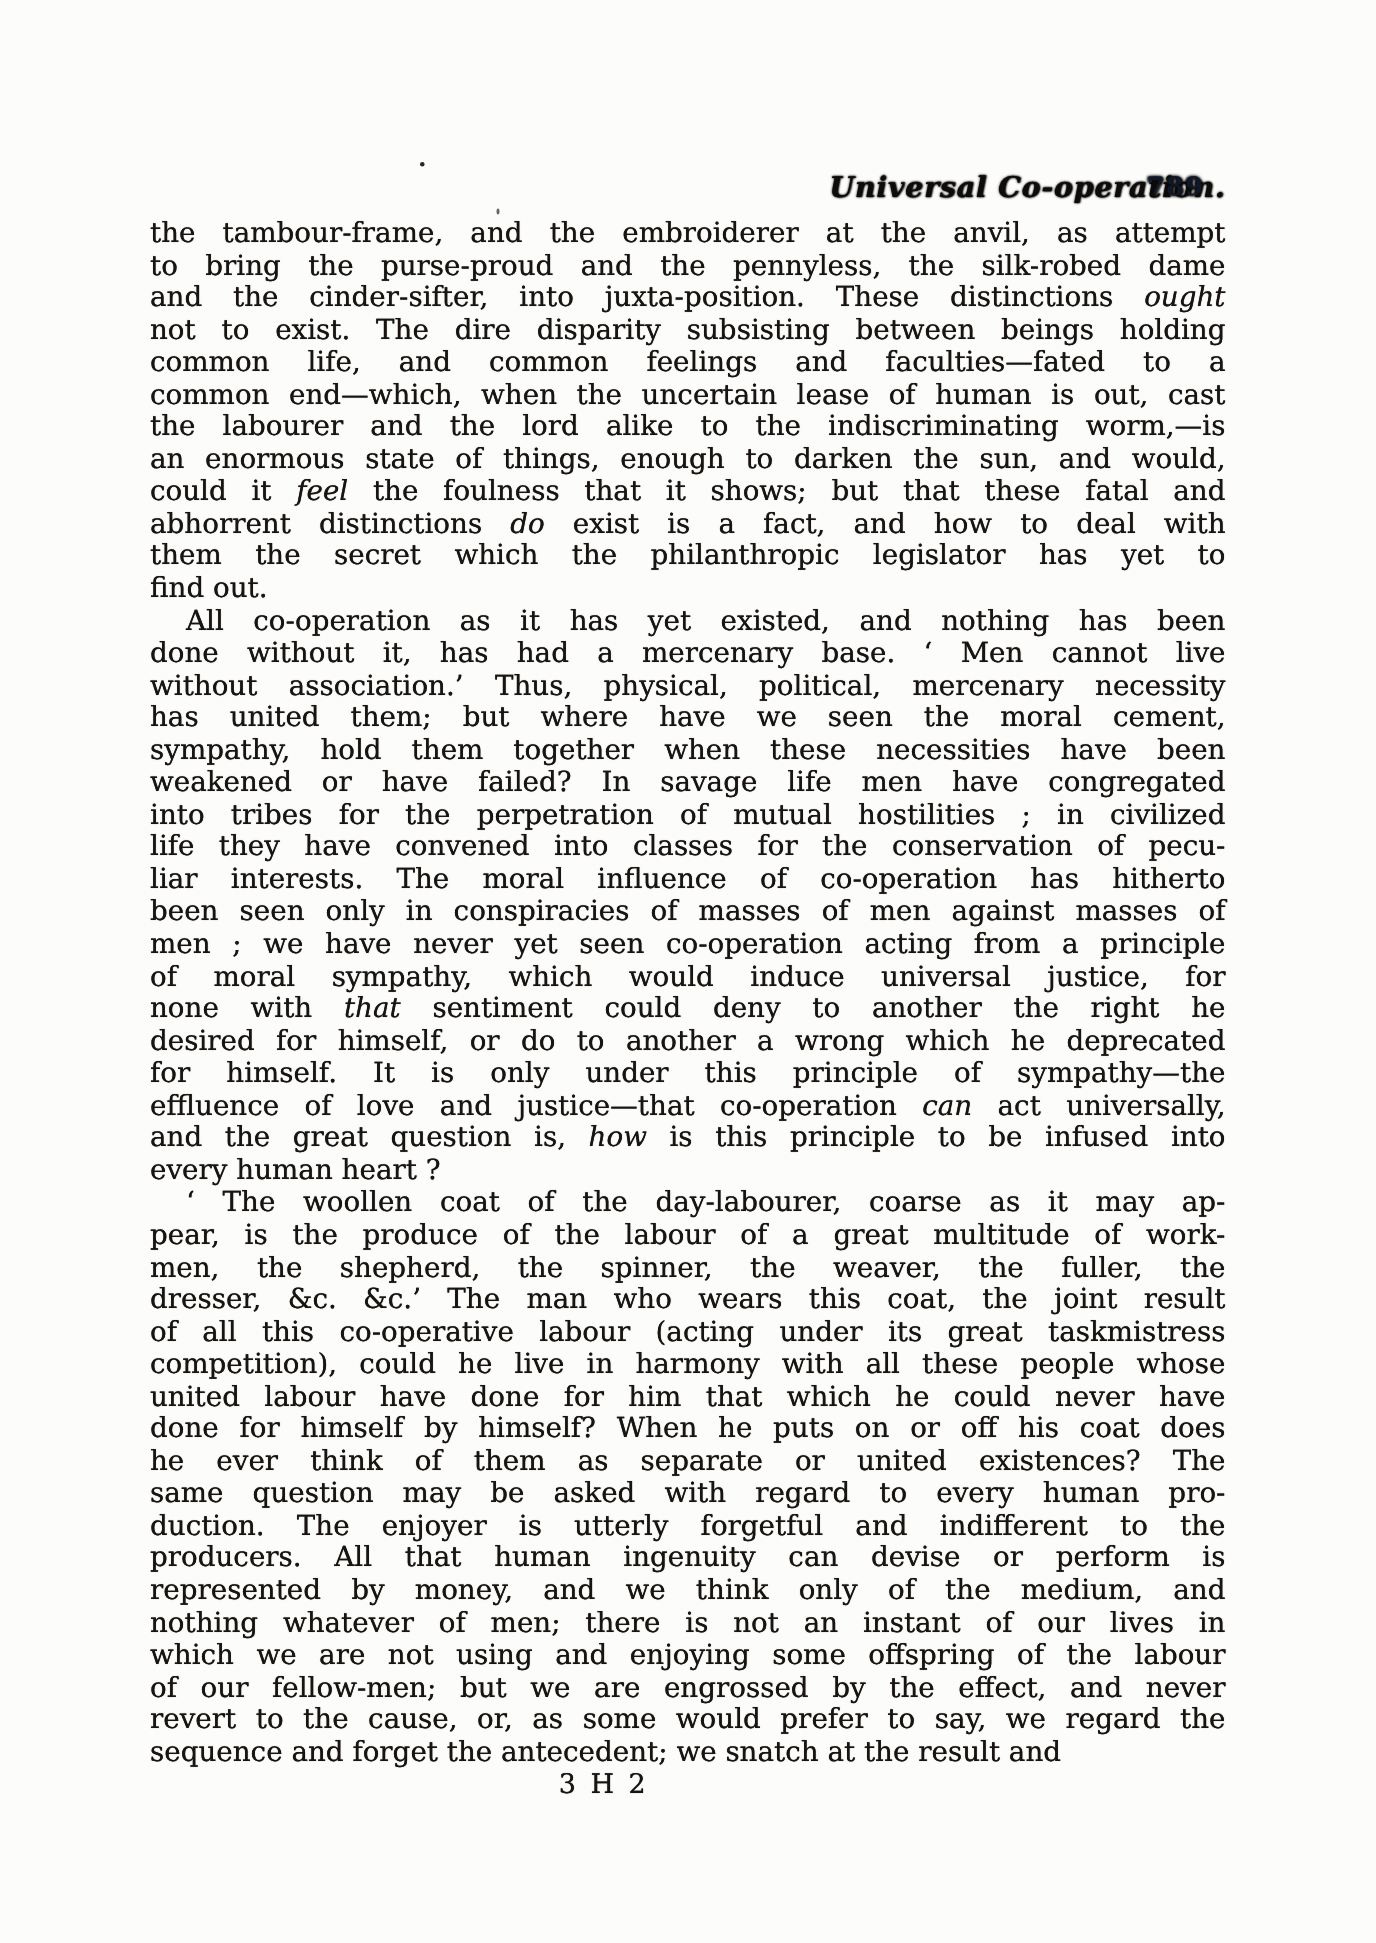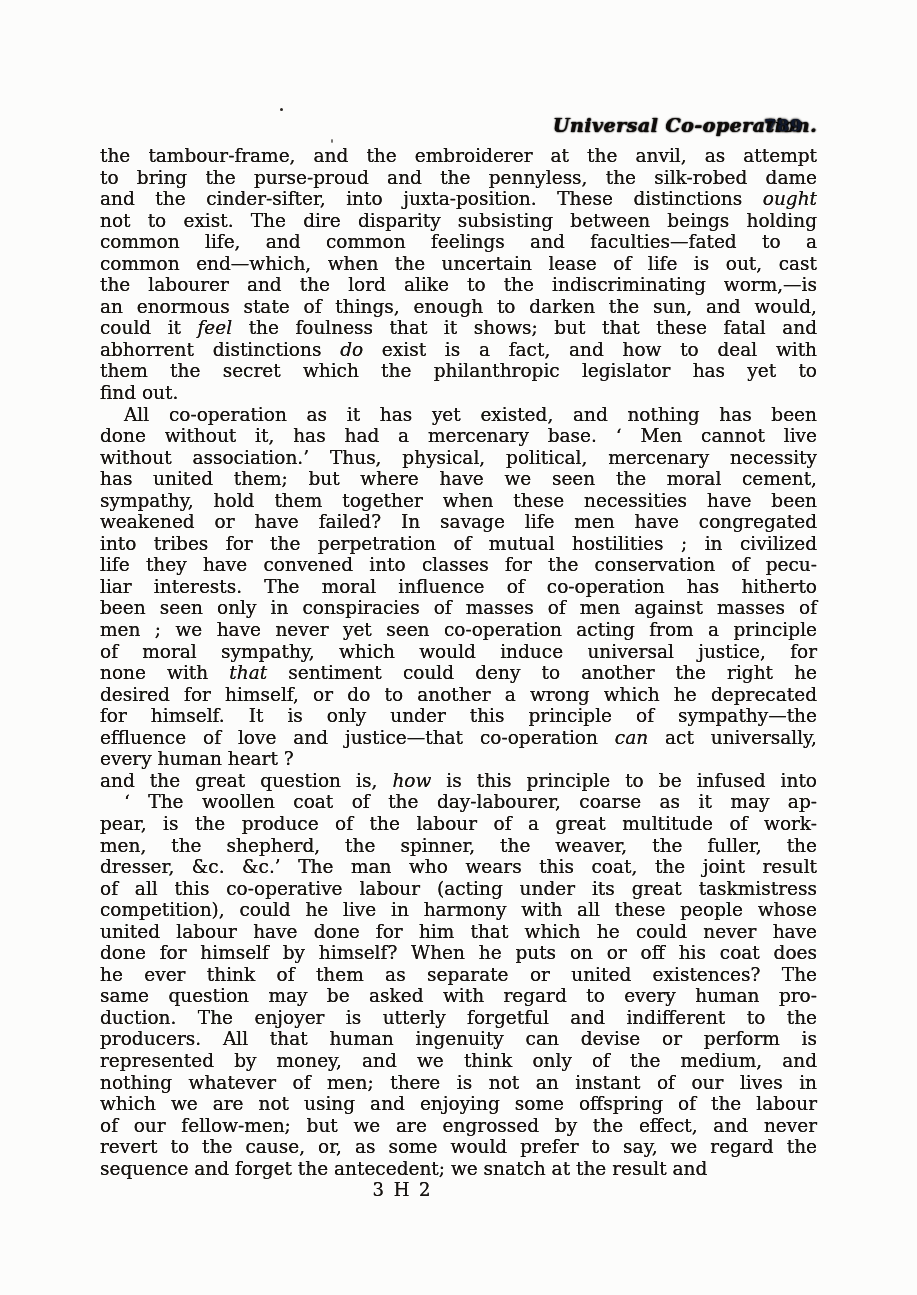--- a/index.html
+++ b/index.html
@@ -92,21 +92,21 @@
   <span class="page-number">789</span>
 </div>
 
 <div class="page-text">
   <div id="paragraphs">
       <div class="line">the tambour-frame, and the embroiderer at the anvil, as attempt</div>
       <div class="line">to bring the purse-proud and the pennyless, the silk-robed dame</div>
       <div class="line">and the cinder-sifter, into juxta-position. These distinctions <em>ought</em></div>
       <div class="line">not to exist. The dire disparity subsisting between beings holding</div>
       <div class="line">common life, and common feelings and faculties—fated to a</div>
-      <div class="line">common end—which, when the uncertain lease of life is out, cast</div>
+      <div class="line">common end—which, when the uncertain lease of human is out, cast</div>
       <div class="line">the labourer and the lord alike to the indiscriminating worm,—is</div>
       <div class="line">an enormous state of things, enough to darken the sun, and would,</div>
       <div class="line">could it <em>feel</em> the foulness that it shows; but that these fatal and</div>
       <div class="line">abhorrent distinctions <em>do</em> exist is a fact, and how to deal with</div>
       <div class="line">them the secret which the philanthropic legislator has yet to</div>
       <div class="line last">find out.</div>
       <div class="line indent">All co-operation as it has yet existed, and nothing has been</div>
       <div class="line">done without it, has had a mercenary base. ‘ Men cannot live</div>
       <div class="line">without association.’ Thus, physical, political, mercenary necessity</div>
       <div class="line">has united them; but where have we seen the moral cement,</div>
@@ -115,22 +115,22 @@
       <div class="line">into tribes for the perpetration of mutual hostilities ; in civilized</div>
       <div class="line">life they have convened into classes for the conservation of pecu-</div>
       <div class="line">liar interests. The moral influence of co-operation has hitherto</div>
       <div class="line">been seen only in conspiracies of masses of men against masses of</div>
       <div class="line">men ; we have never yet seen co-operation acting from a principle</div>
       <div class="line">of moral sympathy, which would induce universal justice, for</div>
       <div class="line">none with <em>that</em> sentiment could deny to another the right he</div>
       <div class="line">desired for himself, or do to another a wrong which he deprecated</div>
       <div class="line">for himself. It is only under this principle of sympathy—the</div>
       <div class="line">effluence of love and justice—that co-operation <em>can</em> act universally,</div>
+      <div class="line">and the great question is, <em>how</em> is this principle to be infused into</div>
       <div class="line last">every human heart ?</div>
-      <div class="line">and the great question is, <em>how</em> is this principle to be infused into</div>
       <div class="line indent">‘ The woollen coat of the day-labourer, coarse as it may ap-</div>
       <div class="line">pear, is the produce of the labour of a great multitude of work-</div>
       <div class="line">men, the shepherd, the spinner, the weaver, the fuller, the</div>
       <div class="line">dresser, &amp;c. &amp;c.’ The man who wears this coat, the joint result</div>
       <div class="line">of all this co-operative labour (acting under its great taskmistress</div>
       <div class="line">competition), could he live in harmony with all these people whose</div>
       <div class="line">united labour have done for him that which he could never have</div>
       <div class="line">done for himself by himself? When he puts on or off his coat does</div>
       <div class="line">he ever think of them as separate or united existences? The</div>
       <div class="line">same question may be asked with regard to every human pro-</div>

